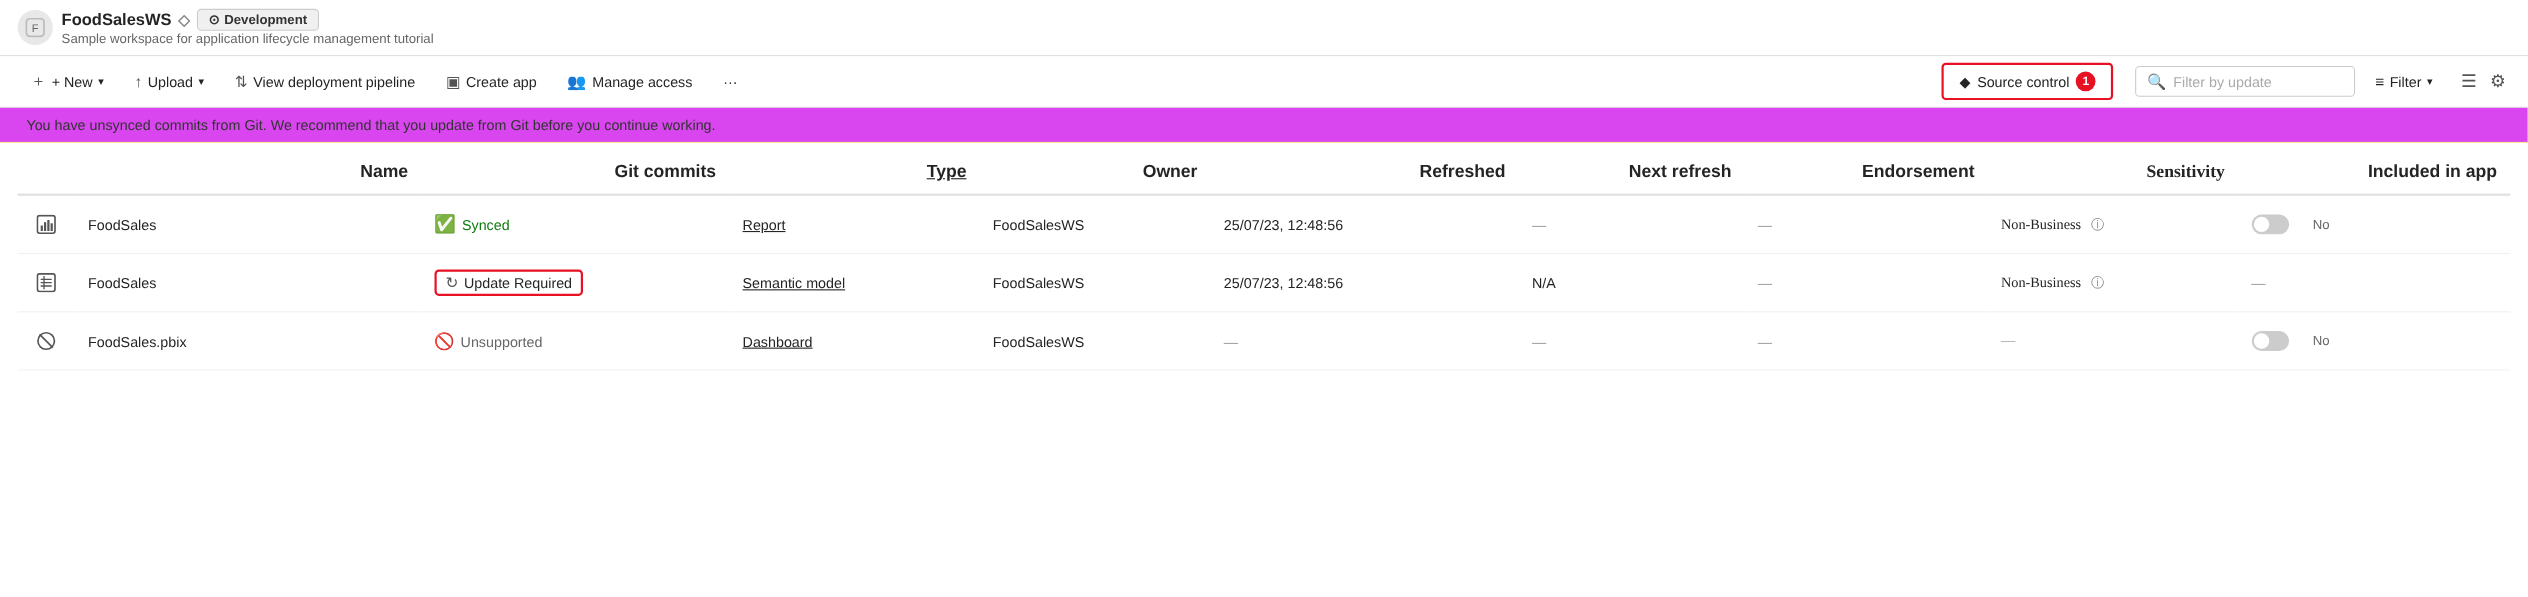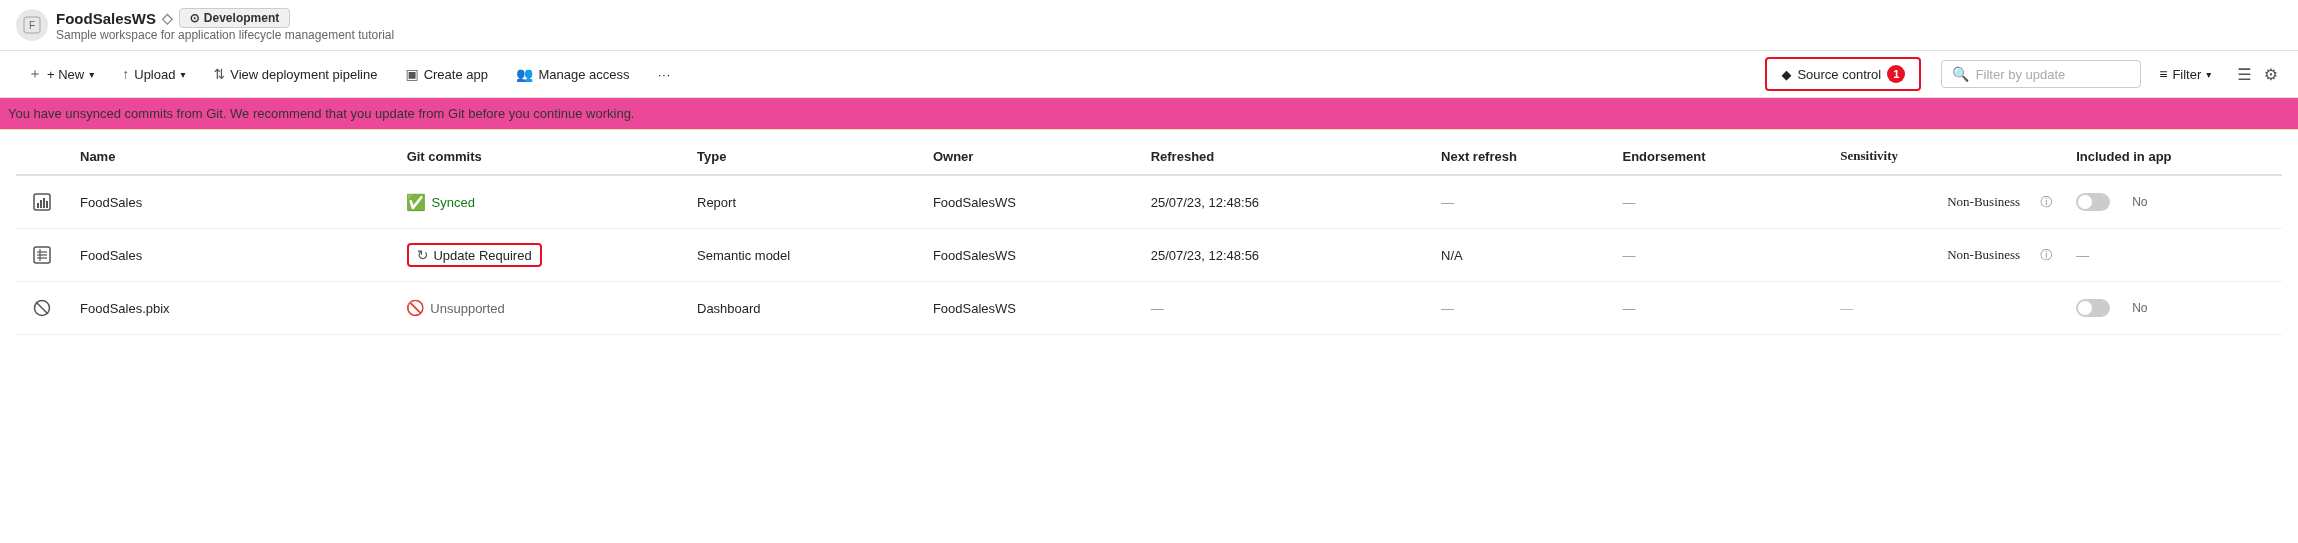--- a/index.html
+++ b/index.html
@@ -90,52 +90,52 @@
       display: flex; align-items: center; gap: 5px;
       border: none; background: none; cursor: pointer;
       font-size: 13px; color: #242424; padding: 5px 10px;
       border-radius: 4px;
     }
     .view-icons { display: flex; align-items: center; gap: 4px; margin-left: 4px; }
     .view-icon-btn { border: none; background: none; cursor: pointer; padding: 4px; font-size: 16px; color: #555; border-radius: 3px; }
 
     
     .warning-banner {
-      background: #ec4899;
+      background: #d946ef;
       border-bottom: 1px solid #ffe58f;
-      padding: 8px 8px;
+      padding: 8px 24px;
       font-size: 13px;
       color: #333;
     }
 
     
     .main { padding: 0 16px; }
 
     
     .data-table { width: 100%; border-collapse: collapse; margin-top: 8px; }
     .data-table th {
-      text-align: left;
+      text-align: right;
       padding: 10px 12px;
       font-weight: 600;
-      font-size: 13px;
+      font-size: 16px;
       color: #242424;
       border-bottom: 2px solid #e0e0e0;
     }
     .data-table td {
       padding: 12px 12px;
       font-size: 13px;
       color: #242424;
       border-bottom: 1px solid #f0f0f0;
       vertical-align: middle;
     }
 
     .col-icon { width: 40px; }
     .col-name { min-width: 180px; }
     .col-git { min-width: 160px; }
-    .col-type { min-width: 130px; }
+    .col-type { min-width: 130px; text-decoration: underline; }
     .col-owner { min-width: 120px; }
     .col-refreshed { min-width: 160px; }
     .col-next { min-width: 100px; }
     .col-endorse { min-width: 120px; }
     .col-sensitive { min-width: 130px; font-family: Liberation Serif, serif; }
     .col-app { min-width: 120px; }
 
     .item-icon {
       width: 28px; height: 28px;
       display: flex; align-items: center; justify-content: center;
@@ -170,21 +170,21 @@
       background: #ccc; border-radius: 9px;
       position: relative; display: inline-block;
     }
     .toggle-knob {
       width: 14px; height: 14px;
       background: #fff; border-radius: 50%;
       position: absolute; top: 2px; left: 2px;
     }
     .toggle-label { font-size: 12px; color: #666; }
 
-    .non-business { display: flex; align-items: center; gap: 20px; font-size: 13px; justify-content: flex-end; }
+    .non-business { display: flex; align-items: center; gap: 9px; font-size: 13px; }
     .info-icon { color: #888; font-size: 12px; cursor: pointer; }
     .dash-text { color: #999; }
   </style>
 </head>
 <body>
 
 <div class="header">
   <div class="workspace-icon">
     <svg width="20" height="20" viewBox="0 0 20 20" fill="none">
       <rect x="2" y="2" width="16" height="16" rx="3" fill="#e8e8e8" stroke="#bbb" stroke-width="1.5"></rect>

